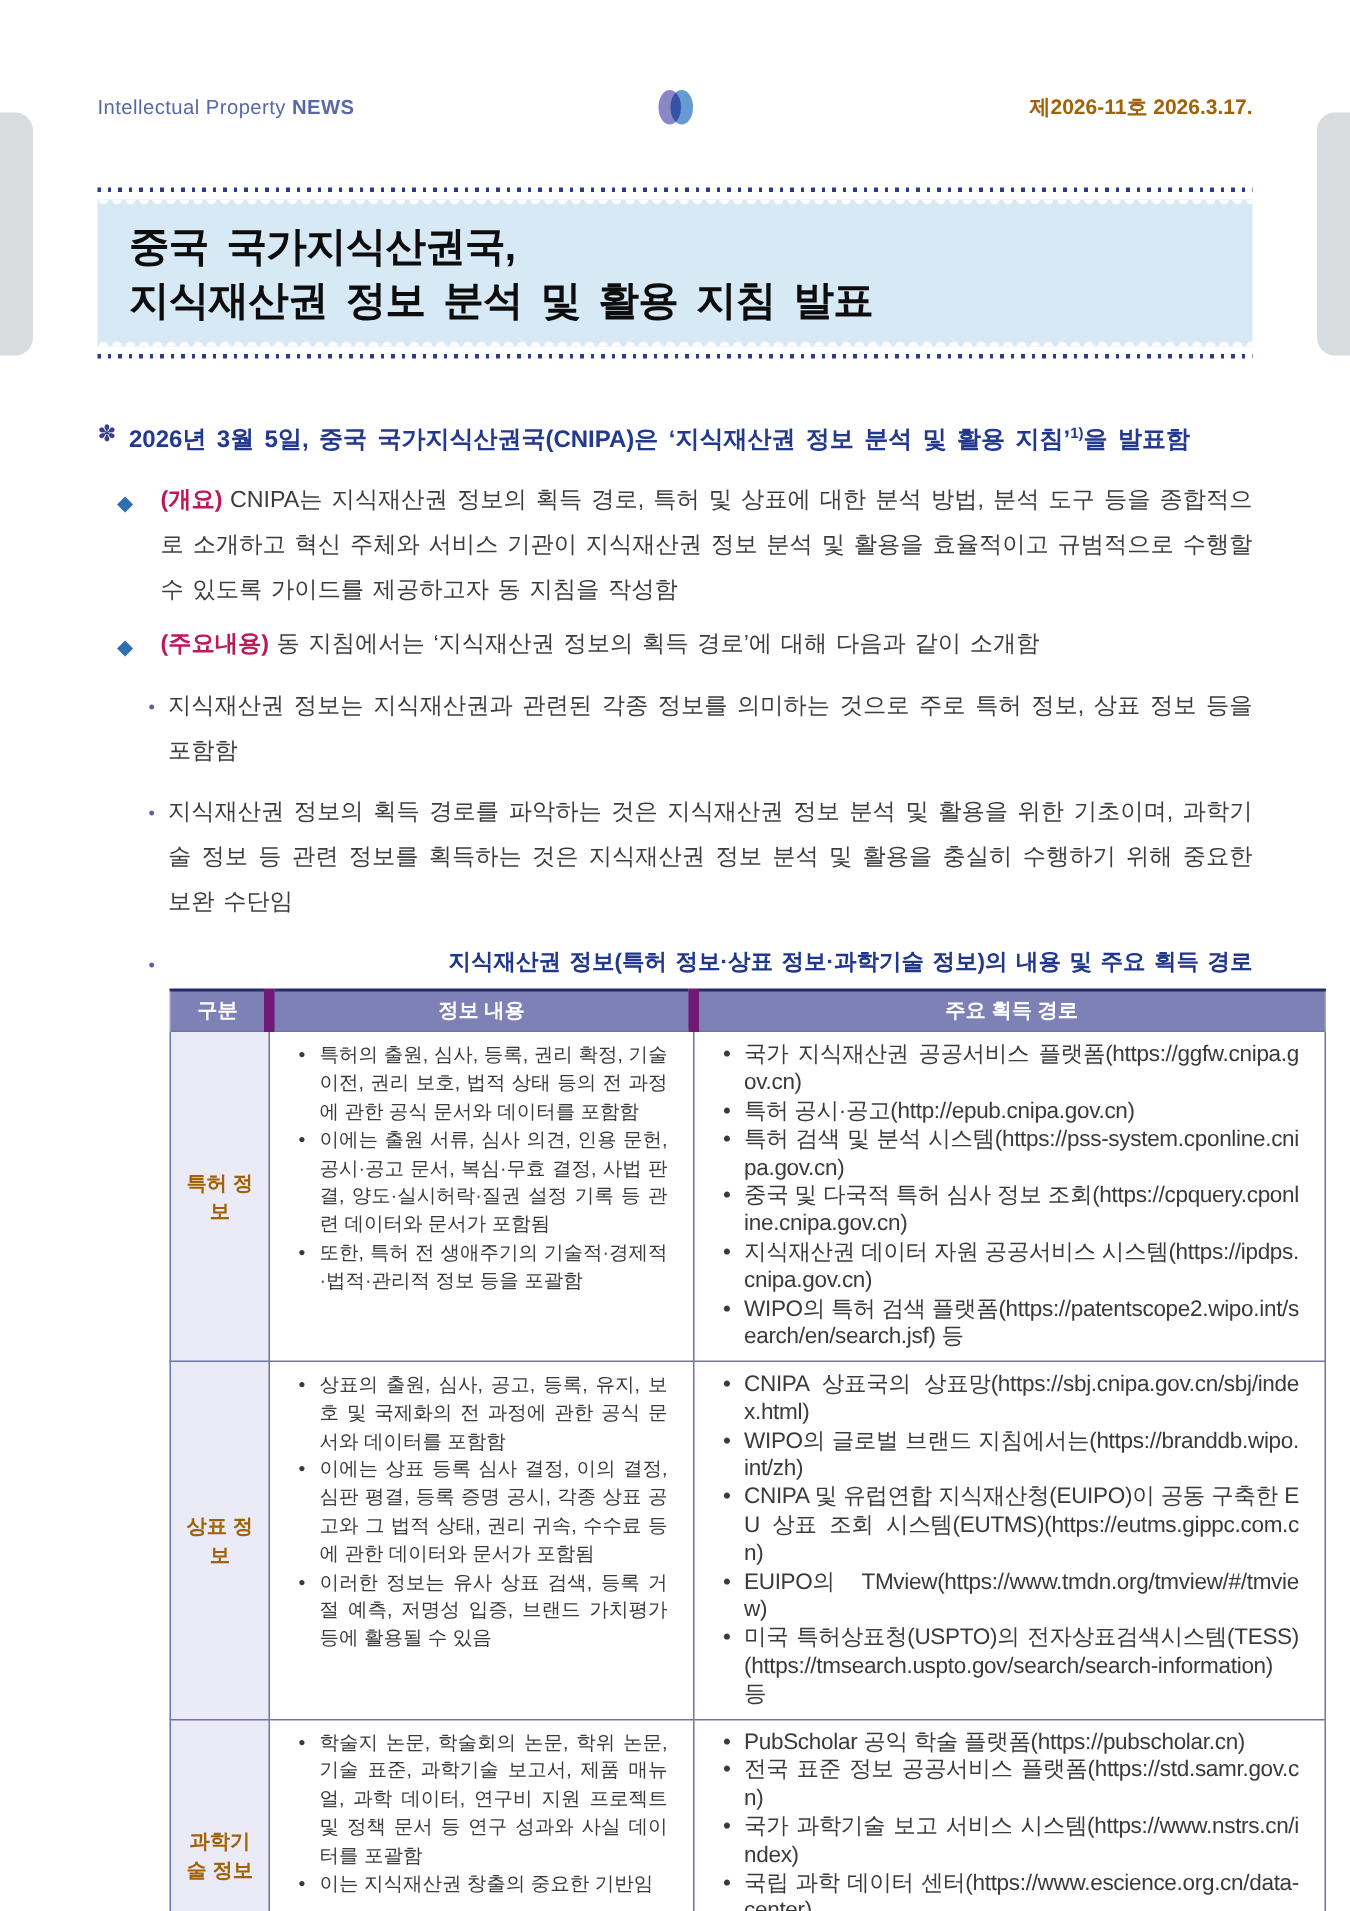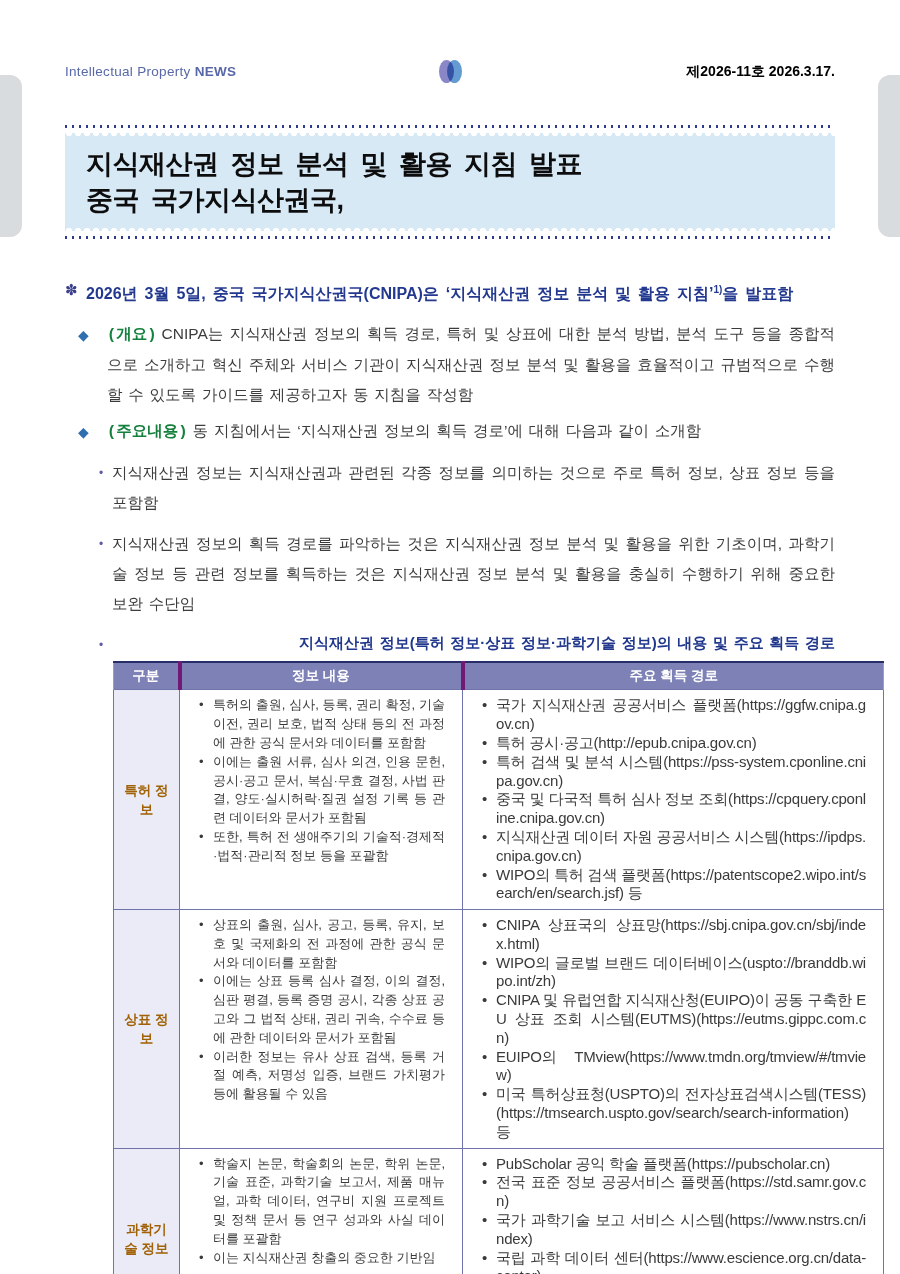--- a/index.html
+++ b/index.html
@@ -15,21 +15,21 @@
   .content { padding:0 65px; }
 
   
   .hdr { display:grid; grid-template-columns:1fr auto 1fr; align-items:center; padding-top:44px; height:99px; }
   .brand { color:#5868a8; font-size:13.5px; letter-spacing:.3px; }
   .brand b { font-weight:bold; }
   .logo { display:flex; justify-self:center; }
   .logo .c { width:15px; height:23px; border-radius:50%; mix-blend-mode:multiply; }
   .logo .c1 { background:#8a87c8; }
   .logo .c2 { background:#639bd2; margin-left:-7px; }
-  .issue { justify-self:end; color:#000000; font-size:14px; font-weight:bold; }
+  .issue { justify-self:end; color:#a16207; font-size:14px; font-weight:bold; }
 
   
   .dotline { height:3px; background-image:repeating-linear-gradient(90deg,#2e3a8c 0 2.2px,transparent 2.2px 7px); }
   .dotline.top { margin-top:26px; }
   .dotline.bot { margin-top:5px; }
 
   
   .title-box { position:relative; margin-top:5px; height:98px; background:#d8e9f6; display:flex; flex-direction:column; justify-content:center; padding-left:21px; }
   .title-box::before { content:""; position:absolute; left:0; right:0; top:0; height:5px;
     background:radial-gradient(circle at 4px 0,#fff 3px,transparent 3.4px); background-size:9px 5px; }
@@ -38,33 +38,33 @@
   .title-line { font-size:27px; font-weight:bold; color:#0d0d0d; line-height:36px; letter-spacing:-0.5px; word-spacing:5px; }
 
   
   .lead { position:relative; margin-top:38px; padding-left:21px; font-size:16px; font-weight:bold; color:#23398f; line-height:25px; word-spacing:2.5px; }
   .lead-marker { position:absolute; left:0; top:0; color:#3a3f8c; font-size:15px; }
   .lead sup { font-size:10px; }
 
   
   .section { position:relative; margin-top:13px; padding-left:42px; font-size:15.5px; color:#3c3c3c; line-height:30px; text-align:justify; word-spacing:1.5px; }
   .section .diamond { position:absolute; left:13px; top:1px; color:#2f6fb0; font-size:14px; }
-  .section .sec-label { color:#15803d; font-weight:bold; margin-right:5px;font-family:Liberation Mono, monospace; }
+  .section .sec-label { color:#be185d; font-weight:bold; margin-right:5px; }
   .section.tight { margin-top:6px; }
 
   
   .sub-bullet { position:relative; margin-top:11px; padding-left:47px; font-size:15.5px; color:#3c3c3c; line-height:30px; text-align:justify; word-spacing:1.5px; }
   .sub-bullet .dot { position:absolute; left:34px; top:0; color:#5d5da8; font-size:12px; }
 
   
   .tbl-caption { margin-top:15px; text-align:right; font-size:15px; font-weight:bold; color:#20378c; word-spacing:1.5px; }
   table { width:100%; border-collapse:collapse; margin-top:8px; table-layout:fixed;
           border-top:2.5px solid #272d68; border-bottom:2.5px solid #272d68;margin-left:48px; }
   col.c-cat { width:66px; } col.c-content { width:283px; } col.c-src { width:421px; }
-  th { background:#7d81b5; color:#fff; font-size:13.5px; font-weight:bold; padding:4px 2px; border-left:4px solid #701a75; }
+  th { background:#7d81b5; color:#fff; font-size:13.5px; font-weight:bold; padding:4px 2px; border-left:7px solid #701a75; }
   th:first-child { border-left:1px solid #9a9ec8; }
   th:last-child  { border-right:1px solid #9a9ec8; }
   td { border:1px solid #7074aa; vertical-align:top; padding:6px 17px; font-size:13px; color:#3a3a3a; }
   td.cat { background:#eaebf6; color:#a16207; font-weight:bold; font-size:13.5px; text-align:center; vertical-align:middle; padding:4px 6px; line-height:19px; }
   td ul { list-style:none; }
   td li { position:relative; padding-left:16px; line-height:18.8px; text-align:justify; }
   td li::before { content:"•"; position:absolute; left:2px; top:0; color:#3a3a3a; }
   td.src { word-break:break-all; }
   td.src li { font-size:15px; letter-spacing:-0.2px; }
 </style>
@@ -81,22 +81,22 @@
       <div class="brand"><span>Intellectual Property</span> <b>NEWS</b></div>
       <div class="logo">
         <div class="c c1"></div>
         <div class="c c2"></div>
       </div>
       <div class="issue">제2026-11호 2026.3.17.</div>
     </div>
 
     <div class="dotline top"></div>
     <div class="title-box">
+      <div class="title-line">중국 국가지식산권국,</div>
       <div class="title-line">지식재산권 정보 분석 및 활용 지침 발표</div>
-      <div class="title-line">중국 국가지식산권국,</div>
     </div>
     <div class="dotline bot"></div>
 
     <p class="lead">
       <span class="lead-marker">✽</span><span>2026년 3월 5일, 중국 국가지식산권국(CNIPA)은 ‘지식재산권 정보 분석 및 활용 지침’</span><sup>1)</sup><span>을 발표함</span>
     </p>
 
     <p class="section">
       <span class="diamond">◆</span><b class="sec-label">(개요)</b><span>CNIPA는 지식재산권 정보의 획득 경로, 특허 및 상표에 대한 분석 방법, 분석 도구 등을 종합적으로 소개하고 혁신 주체와 서비스 기관이 지식재산권 정보 분석 및 활용을 효율적이고 규범적으로 수행할 수 있도록 가이드를 제공하고자 동 지침을 작성함</span>
     </p>
@@ -149,21 +149,21 @@
           <td>
             <ul>
               <li>상표의 출원, 심사, 공고, 등록, 유지, 보호 및 국제화의 전 과정에 관한 공식 문서와 데이터를 포함함</li>
               <li>이에는 상표 등록 심사 결정, 이의 결정, 심판 평결, 등록 증명 공시, 각종 상표 공고와 그 법적 상태, 권리 귀속, 수수료 등에 관한 데이터와 문서가 포함됨</li>
               <li>이러한 정보는 유사 상표 검색, 등록 거절 예측, 저명성 입증, 브랜드 가치평가 등에 활용될 수 있음</li>
             </ul>
           </td>
           <td class="src">
             <ul>
               <li>CNIPA 상표국의 상표망(https://sbj.cnipa.gov.cn/sbj/index.html)</li>
-              <li>WIPO의 글로벌 브랜드 데이터베이스(uspto://branddb.wipo.int/zh)</li>
+              <li>WIPO의 글로벌 브랜드 지침에서는(https://branddb.wipo.int/zh)</li>
               <li>CNIPA 및 유럽연합 지식재산청(EUIPO)이 공동 구축한 EU 상표 조회 시스템(EUTMS)(https://eutms.gippc.com.cn)</li>
               <li>EUIPO의 TMview(https://www.tmdn.org/tmview/#/tmview)</li>
               <li>미국 특허상표청(USPTO)의 전자상표검색시스템(TESS)(https://tmsearch.uspto.gov/search/search-information) 등</li>
             </ul>
           </td>
         </tr>
         <tr>
           <td class="cat">과학기술 정보</td>
           <td>
             <ul>

